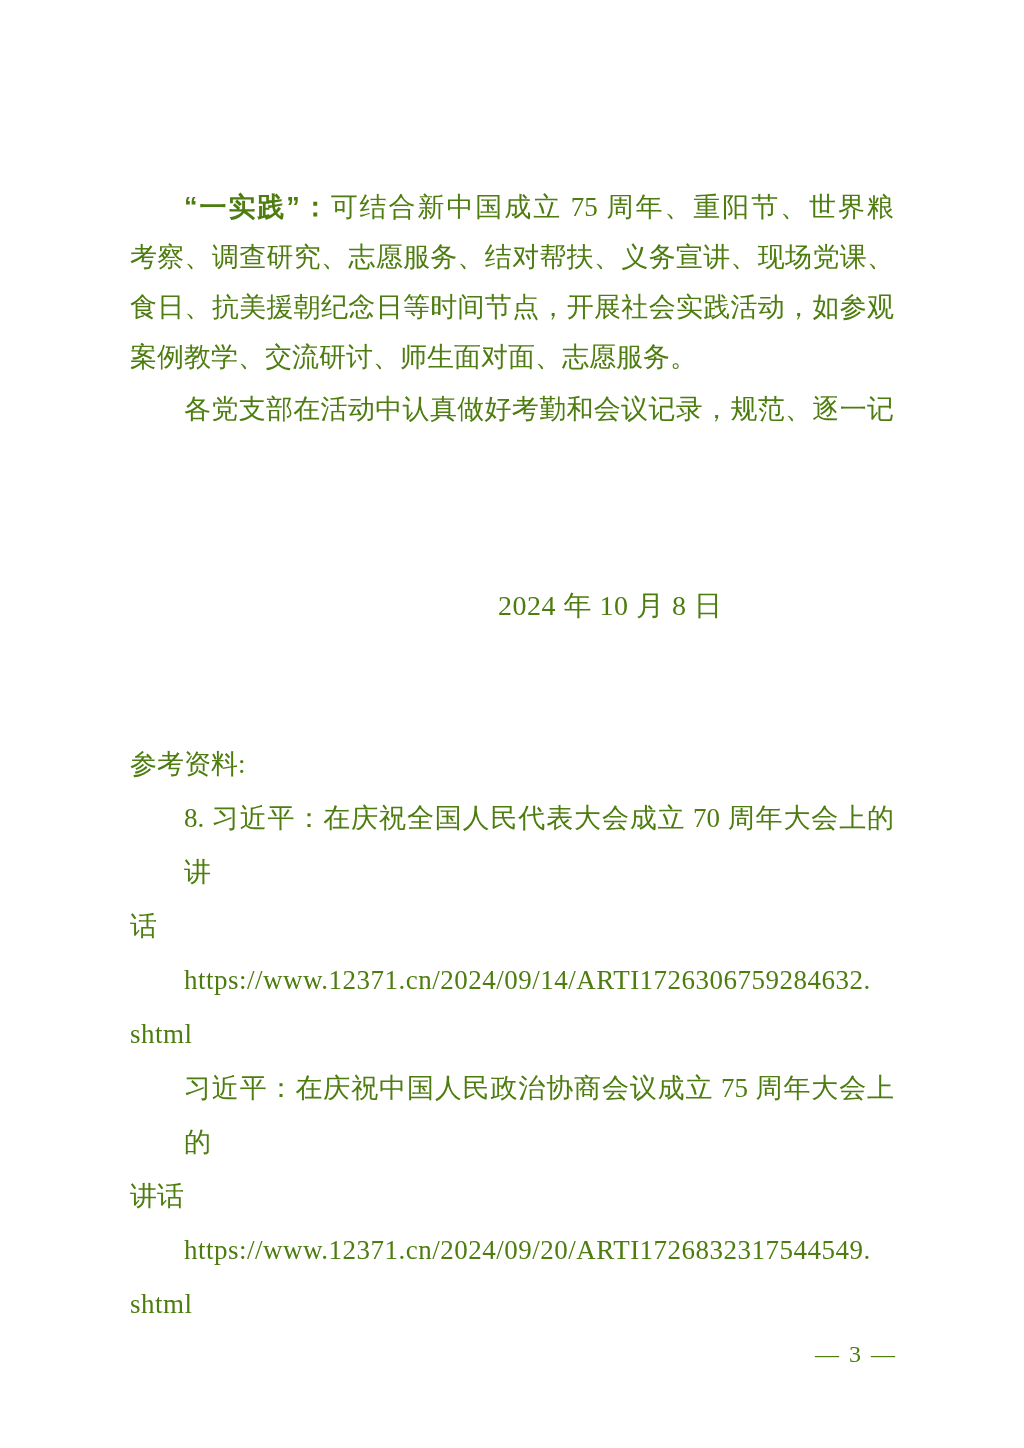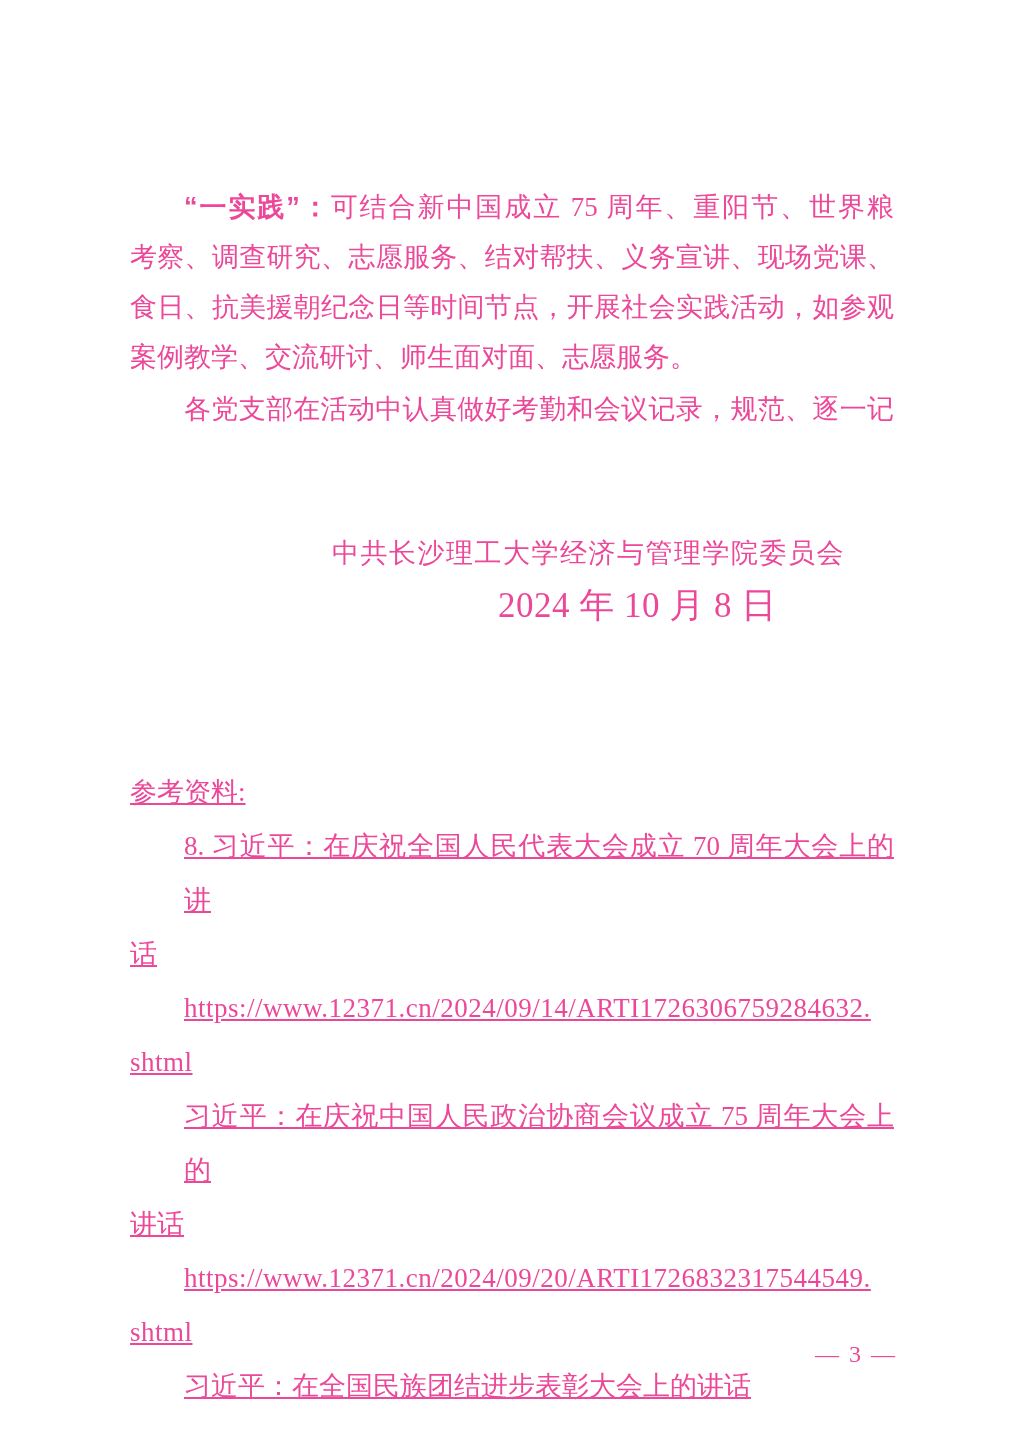--- a/index.html
+++ b/index.html
@@ -3,32 +3,32 @@
 <meta charset="utf-8">
 <title></title>
 <style>
   html, body { margin: 0; padding: 0; background: #e8e8e8; }
   .page {
     position: relative;
     width: 1024px;
     height: 1448px;
     margin: 0 auto;
     background: #ffffff;
-    color: #ec4899;
+    color: #4d7c0f;
     font-family: "Liberation Serif", "DejaVu Serif", serif;
     overflow: hidden;
   }
   .block {
     position: absolute;
     left: 130px;
     width: 764px;
     font-size: 27px;
   }
   .body-block { top: 182px; line-height: 50px; }
-  .refs-block { top: 765px; line-height: 54px; text-decoration: underline; }
+  .refs-block { top: 737px; line-height: 54px; }
   .para { margin: 0; padding: 0; }
   .para + .para { margin-top: 2px; }
   .tline { display: block; }
   
   .j { text-align: justify; text-align-last: justify; text-justify: inter-character; }
   
   .ind { padding-left: 54px; }
   .lead-bold {
     font-family: "Liberation Sans", "DejaVu Sans", sans-serif;
     font-weight: 700;
@@ -40,21 +40,21 @@
     top: 537px;
     font-size: 27px;
     letter-spacing: 1.5px;
     line-height: 32px;
     white-space: nowrap;
   }
   .date {
     position: absolute;
     left: 498px;
     top: 590px;
-    font-size: 35px;
+    font-size: 28px;
     letter-spacing: 0.5px;
     line-height: 32px;
     white-space: nowrap;
   }
   .pagenum {
     position: absolute;
     right: 127px;
     top: 1340px;
     font-size: 24px;
     letter-spacing: 2px;
@@ -72,31 +72,29 @@
       <span class="tline j ind"><b class="lead-bold">“一实践”：</b><span>可结合新中国成立 75 周年、重阳节、世界粮</span></span>
       <span class="tline j">考察、调查研究、志愿服务、结对帮扶、义务宣讲、现场党课、</span>
       <span class="tline j">食日、抗美援朝纪念日等时间节点，开展社会实践活动，如参观</span>
       <span class="tline">案例教学、交流研讨、师生面对面、志愿服务。</span>
     </p>
     <p class="para">
       <span class="tline j ind">各党支部在活动中认真做好考勤和会议记录，规范、逐一记</span>
     </p>
   </section>
 
-  <div class="sig">中共长沙理工大学经济与管理学院委员会</div>
   <div class="date">2024 年 10 月 8 日</div>
 
   <section class="block refs-block">
     <span class="tline">参考资料:</span>
     <span class="tline j ind">8. 习近平：在庆祝全国人民代表大会成立 70 周年大会上的讲</span>
     <span class="tline">话</span>
     <span class="tline ind url">https://www.12371.cn/2024/09/14/ARTI1726306759284632.</span>
     <span class="tline url">shtml</span>
     <span class="tline j ind">习近平：在庆祝中国人民政治协商会议成立 75 周年大会上的</span>
     <span class="tline">讲话</span>
     <span class="tline ind url">https://www.12371.cn/2024/09/20/ARTI1726832317544549.</span>
     <span class="tline url">shtml</span>
-    <span class="tline ind">习近平：在全国民族团结进步表彰大会上的讲话</span>
   </section>
 
   <div class="pagenum">— 3 —</div>
 
 </div>
 
 </body></html>

